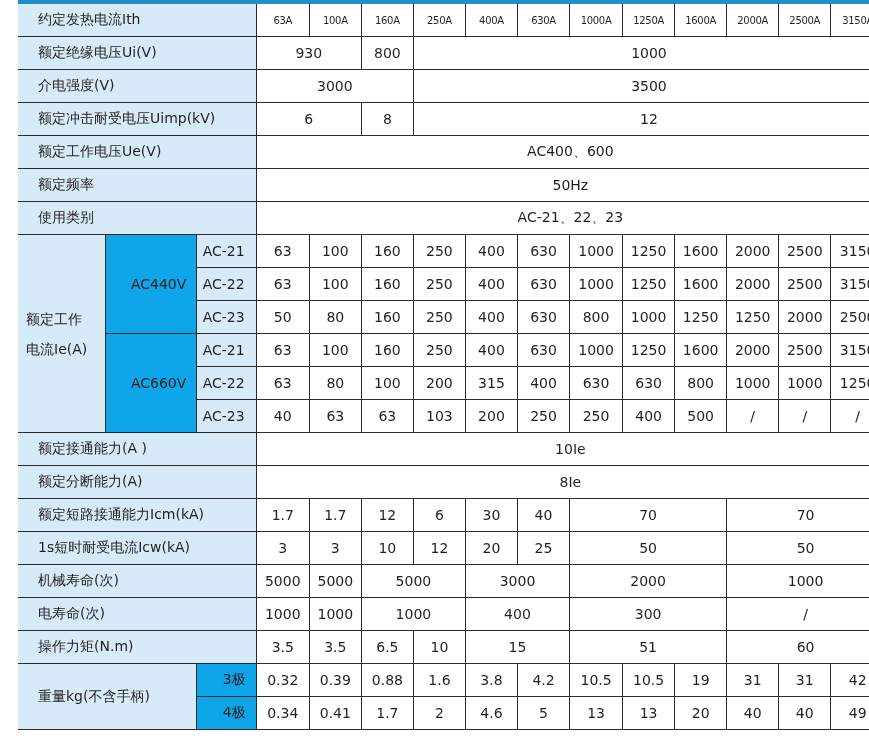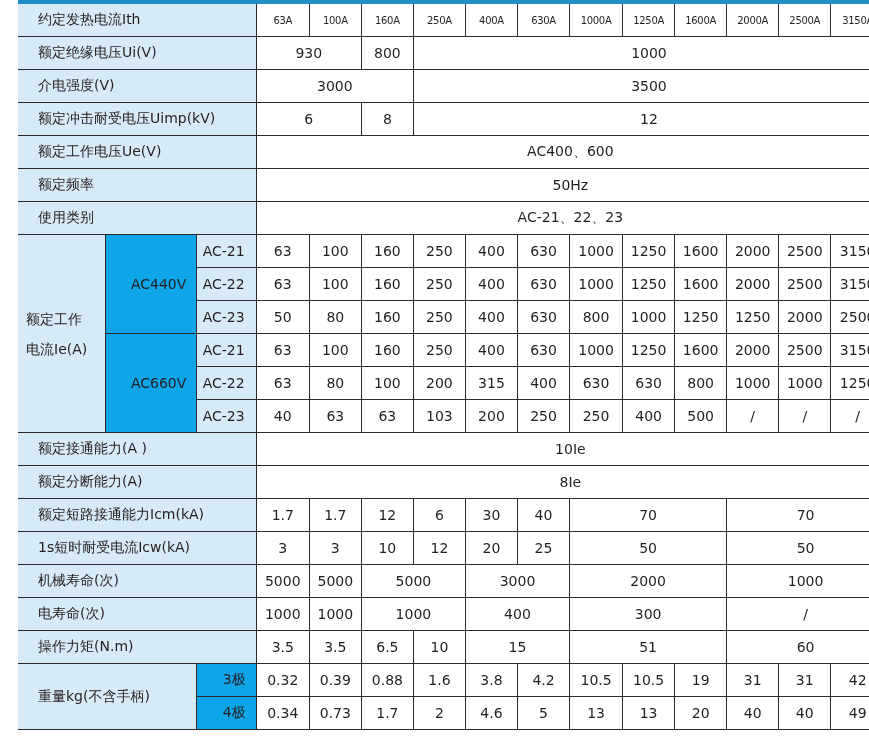--- a/index.html
+++ b/index.html
@@ -268,21 +268,21 @@
       <td class="v">10.5</td>
       <td class="v">19</td>
       <td class="v">31</td>
       <td class="v">31</td>
       <td class="v">42</td>
     </tr>
 
     <tr>
       <td class="hc">4极</td>
       <td class="v">0.34</td>
-      <td class="v">0.73</td>
+      <td class="v">0.41</td>
       <td class="v">1.7</td>
       <td class="v">2</td>
       <td class="v">4.6</td>
       <td class="v">5</td>
       <td class="v">13</td>
       <td class="v">13</td>
       <td class="v">20</td>
       <td class="v">40</td>
       <td class="v">40</td>
       <td class="v">49</td>

